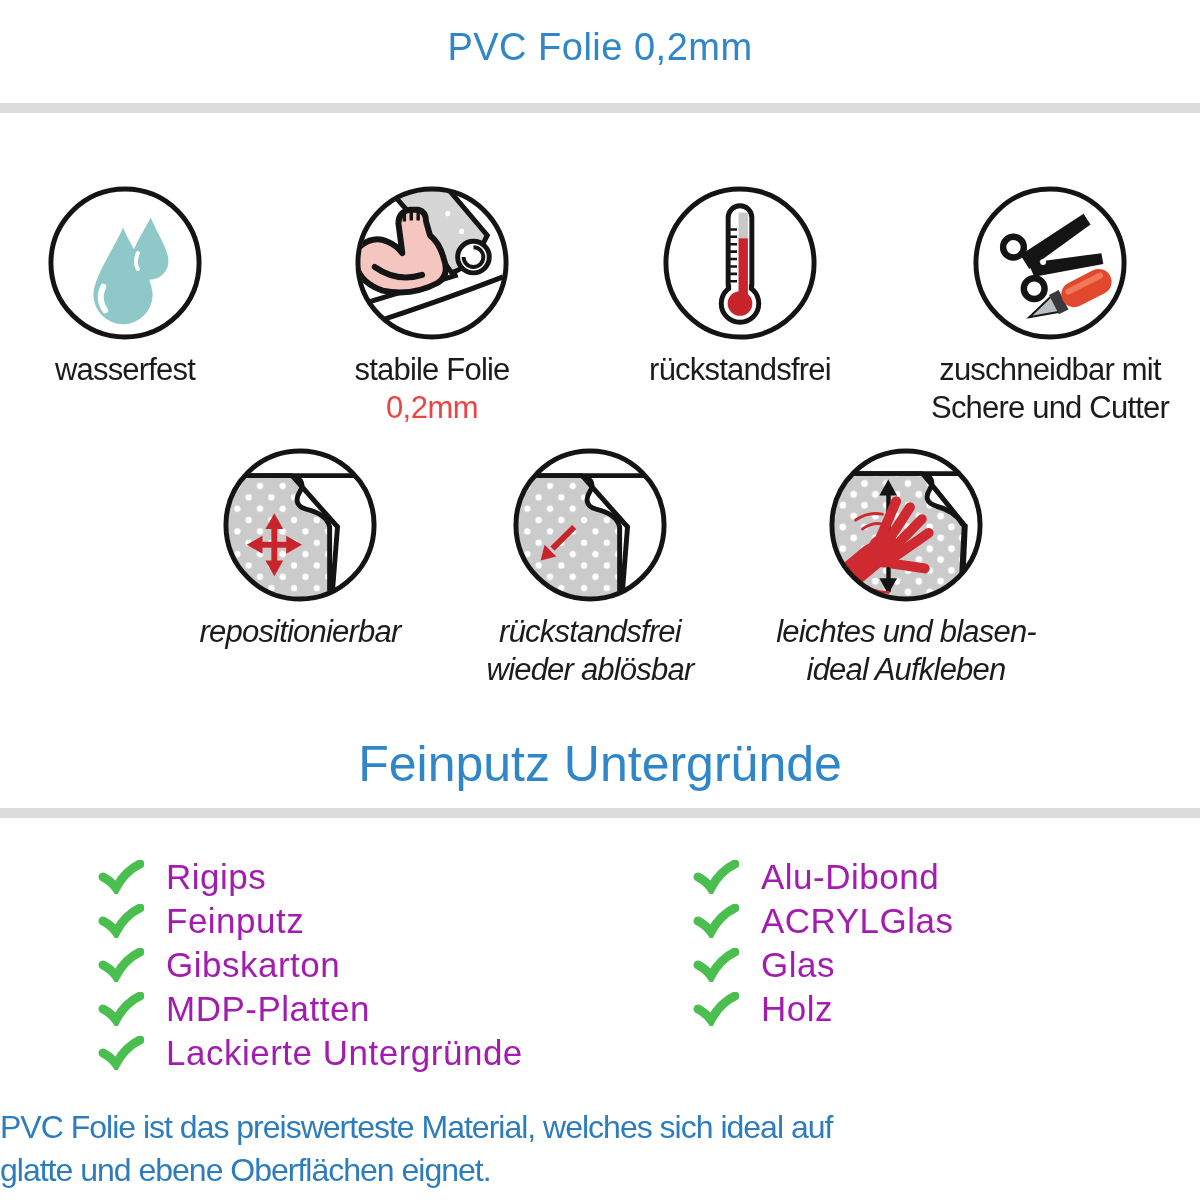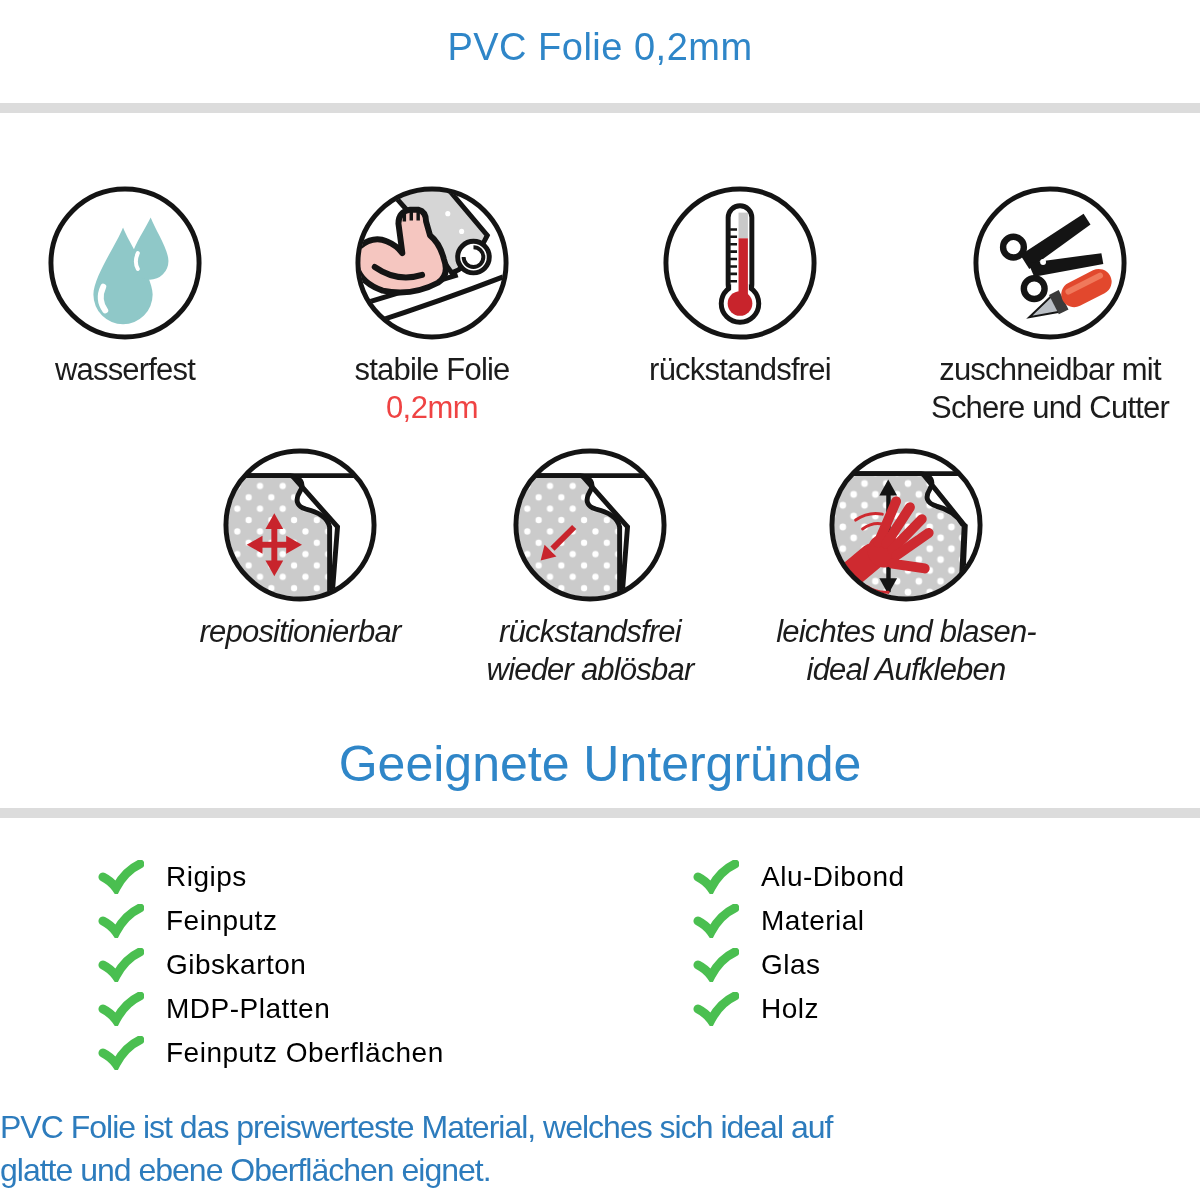--- a/index.html
+++ b/index.html
@@ -34,21 +34,21 @@
   .section-heading {
     position:absolute; top:735px; left:0; width:1200px; text-align:center;
     font-size:50px; color:#2f86c8; font-weight:400;
   }
   .substrates { position:absolute; top:855px; left:0; width:1200px; }
   .sub-col { position:absolute; top:0; }
   .col-left  { left:98px; }
   .col-right { left:693px; }
   .check-item { display:flex; align-items:center; height:44px; }
   .check-item svg { width:46px; height:34px; flex:0 0 auto; }
-  .check-label { margin-left:22px; font-size:28px; letter-spacing:0.5px; color:#000000; }
+  .check-label { margin-left:22px; font-size:35px; letter-spacing:0.5px; color:#a21caf; }
   .footer-note {
     position:absolute; top:1106px; left:0; width:1060px; 
     font-size:32px; line-height:43px; color:#2d7cbd; letter-spacing:-1px;
     white-space:pre-line;
   }
 </style>
 </head>
 <body>
 
 <h1 class="page-title">PVC Folie 0,2mm</h1>
@@ -229,21 +229,21 @@
           <path d="M33,151 q14,9 28,6"></path>
         </g>
       </g>
       <circle cx="80" cy="80" r="75" fill="none" stroke="#141414" stroke-width="5"></circle>
     </svg>
     <div class="f-label">leichtes und blasen-
 ideal Aufkleben</div>
   </div>
 </div>
 
-<h2 class="section-heading">Geeignete Untergründe</h2>
+<h2 class="section-heading">Feinputz Untergründe</h2>
 <div class="divider divider-2"></div>
 
 <div class="substrates">
   <div class="sub-col col-left">
     <div class="check-item">
       <svg viewBox="0 0 46 34">
           <path d="M5,17 Q13,21 18,28 Q27,11 42,4" fill="none" stroke="#4abf50" stroke-width="9" stroke-linecap="round"></path>
         </svg>
       <span class="check-label">Rigips</span>
     </div>
@@ -262,35 +262,35 @@
     <div class="check-item">
       <svg viewBox="0 0 46 34">
           <path d="M5,17 Q13,21 18,28 Q27,11 42,4" fill="none" stroke="#4abf50" stroke-width="9" stroke-linecap="round"></path>
         </svg>
       <span class="check-label">MDP-Platten</span>
     </div>
     <div class="check-item">
       <svg viewBox="0 0 46 34">
           <path d="M5,17 Q13,21 18,28 Q27,11 42,4" fill="none" stroke="#4abf50" stroke-width="9" stroke-linecap="round"></path>
         </svg>
-      <span class="check-label">Feinputz Oberflächen</span>
+      <span class="check-label">Lackierte Untergründe</span>
     </div>
   </div>
   <div class="sub-col col-right">
     <div class="check-item">
       <svg viewBox="0 0 46 34">
           <path d="M5,17 Q13,21 18,28 Q27,11 42,4" fill="none" stroke="#4abf50" stroke-width="9" stroke-linecap="round"></path>
         </svg>
       <span class="check-label">Alu-Dibond</span>
     </div>
     <div class="check-item">
       <svg viewBox="0 0 46 34">
           <path d="M5,17 Q13,21 18,28 Q27,11 42,4" fill="none" stroke="#4abf50" stroke-width="9" stroke-linecap="round"></path>
         </svg>
-      <span class="check-label">Material</span>
+      <span class="check-label">ACRYLGlas</span>
     </div>
     <div class="check-item">
       <svg viewBox="0 0 46 34">
           <path d="M5,17 Q13,21 18,28 Q27,11 42,4" fill="none" stroke="#4abf50" stroke-width="9" stroke-linecap="round"></path>
         </svg>
       <span class="check-label">Glas</span>
     </div>
     <div class="check-item">
       <svg viewBox="0 0 46 34">
           <path d="M5,17 Q13,21 18,28 Q27,11 42,4" fill="none" stroke="#4abf50" stroke-width="9" stroke-linecap="round"></path>

